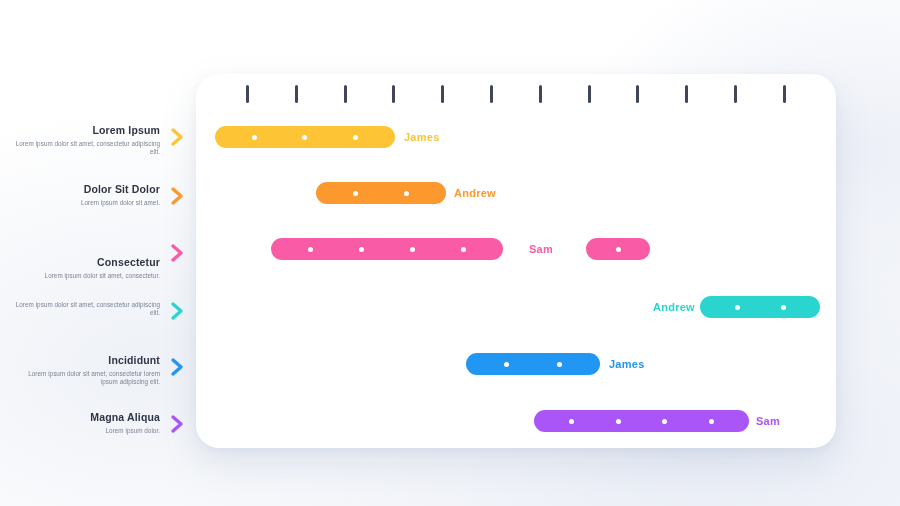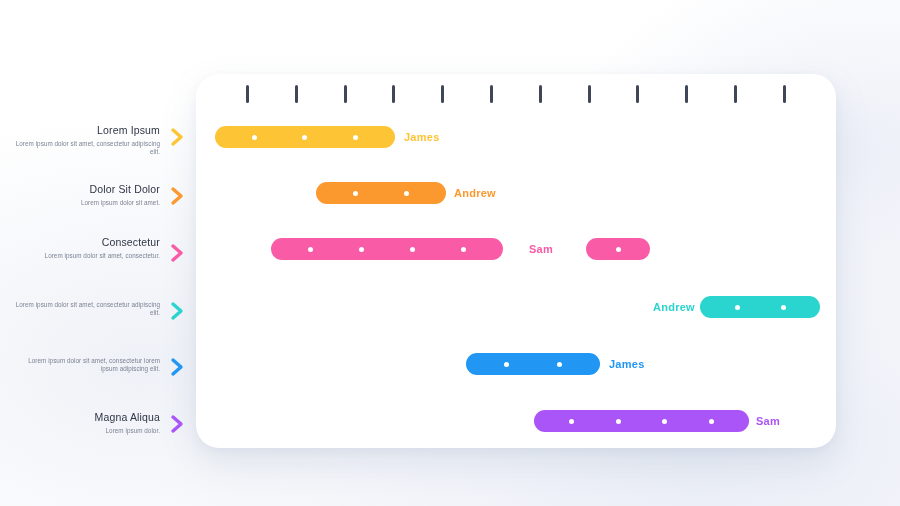--- a/index.html
+++ b/index.html
@@ -46,21 +46,21 @@
   }
 
   
   .label-block {
     position: absolute;
     text-align: right;
     width: 150px;
   }
   .label-title {
     font-size: 10.5px;
-    font-weight: normal;
+    font-weight: bold;
     color: #2f3545;
     letter-spacing: 0.15px;
     line-height: 13px;
     white-space: nowrap;
   }
   .label-desc {
     margin-top: 3px;
     font-size: 6.3px;
     color: #7b8293;
     line-height: 8.3px;
@@ -134,38 +134,39 @@
       </div>
       <div class="label-block" style="left: 10px; top: 183px;">
         <div class="label-title" style="color: rgb(47, 53, 69);">Dolor Sit Dolor</div>
         <div class="label-desc" style="color: rgb(123, 130, 147);">Lorem ipsum dolor sit amet.</div>
       </div>
       <div class="chevron" style="left: 170px; top: 186px;">
         <svg width="16" height="20" viewBox="0 0 16 20" aria-hidden="true">
           <path d="M3 3 L11 10 L3 17" fill="none" stroke="#fb982e" stroke-width="3.4" stroke-linecap="round" stroke-linejoin="round"></path>
         </svg>
       </div>
-      <div class="label-block" style="left: 10px; top: 236px;">
+      <div class="label-block" style="left: 10px; top: 256px;">
         <div class="label-title" style="color: rgb(47, 53, 69);">Consectetur</div>
         <div class="label-desc" style="color: rgb(123, 130, 147);">Lorem ipsum dolor sit amet, consectetur.</div>
       </div>
       <div class="chevron" style="left: 170px; top: 243px;">
         <svg width="16" height="20" viewBox="0 0 16 20" aria-hidden="true">
           <path d="M3 3 L11 10 L3 17" fill="none" stroke="#fa5ba6" stroke-width="3.4" stroke-linecap="round" stroke-linejoin="round"></path>
         </svg>
       </div>
       <div class="label-block" style="left: 10px; top: 298px;">
         <div class="label-desc" style="color: rgb(123, 130, 147);">Lorem ipsum dolor sit amet, consectetur adipiscing elit.</div>
       </div>
       <div class="chevron" style="left: 170px; top: 301px;">
         <svg width="16" height="20" viewBox="0 0 16 20" aria-hidden="true">
           <path d="M3 3 L11 10 L3 17" fill="none" stroke="#2ad4cf" stroke-width="3.4" stroke-linecap="round" stroke-linejoin="round"></path>
         </svg>
       </div>
       <div class="label-block" style="left: 10px; top: 354px;">
+        <div class="label-title" style="color: rgb(47, 53, 69);">Incididunt</div>
         <div class="label-desc" style="color: rgb(123, 130, 147);">Lorem ipsum dolor sit amet, consectetur lorem ipsum adipiscing elit.</div>
       </div>
       <div class="chevron" style="left: 170px; top: 357px;">
         <svg width="16" height="20" viewBox="0 0 16 20" aria-hidden="true">
           <path d="M3 3 L11 10 L3 17" fill="none" stroke="#2196f3" stroke-width="3.4" stroke-linecap="round" stroke-linejoin="round"></path>
         </svg>
       </div>
       <div class="label-block" style="left: 10px; top: 411px; text-align: right;">
         <div class="label-title" style="color: rgb(47, 53, 69);">Magna Aliqua</div>
         <div class="label-desc" style="color: rgb(123, 130, 147);">Lorem ipsum dolor.</div>

